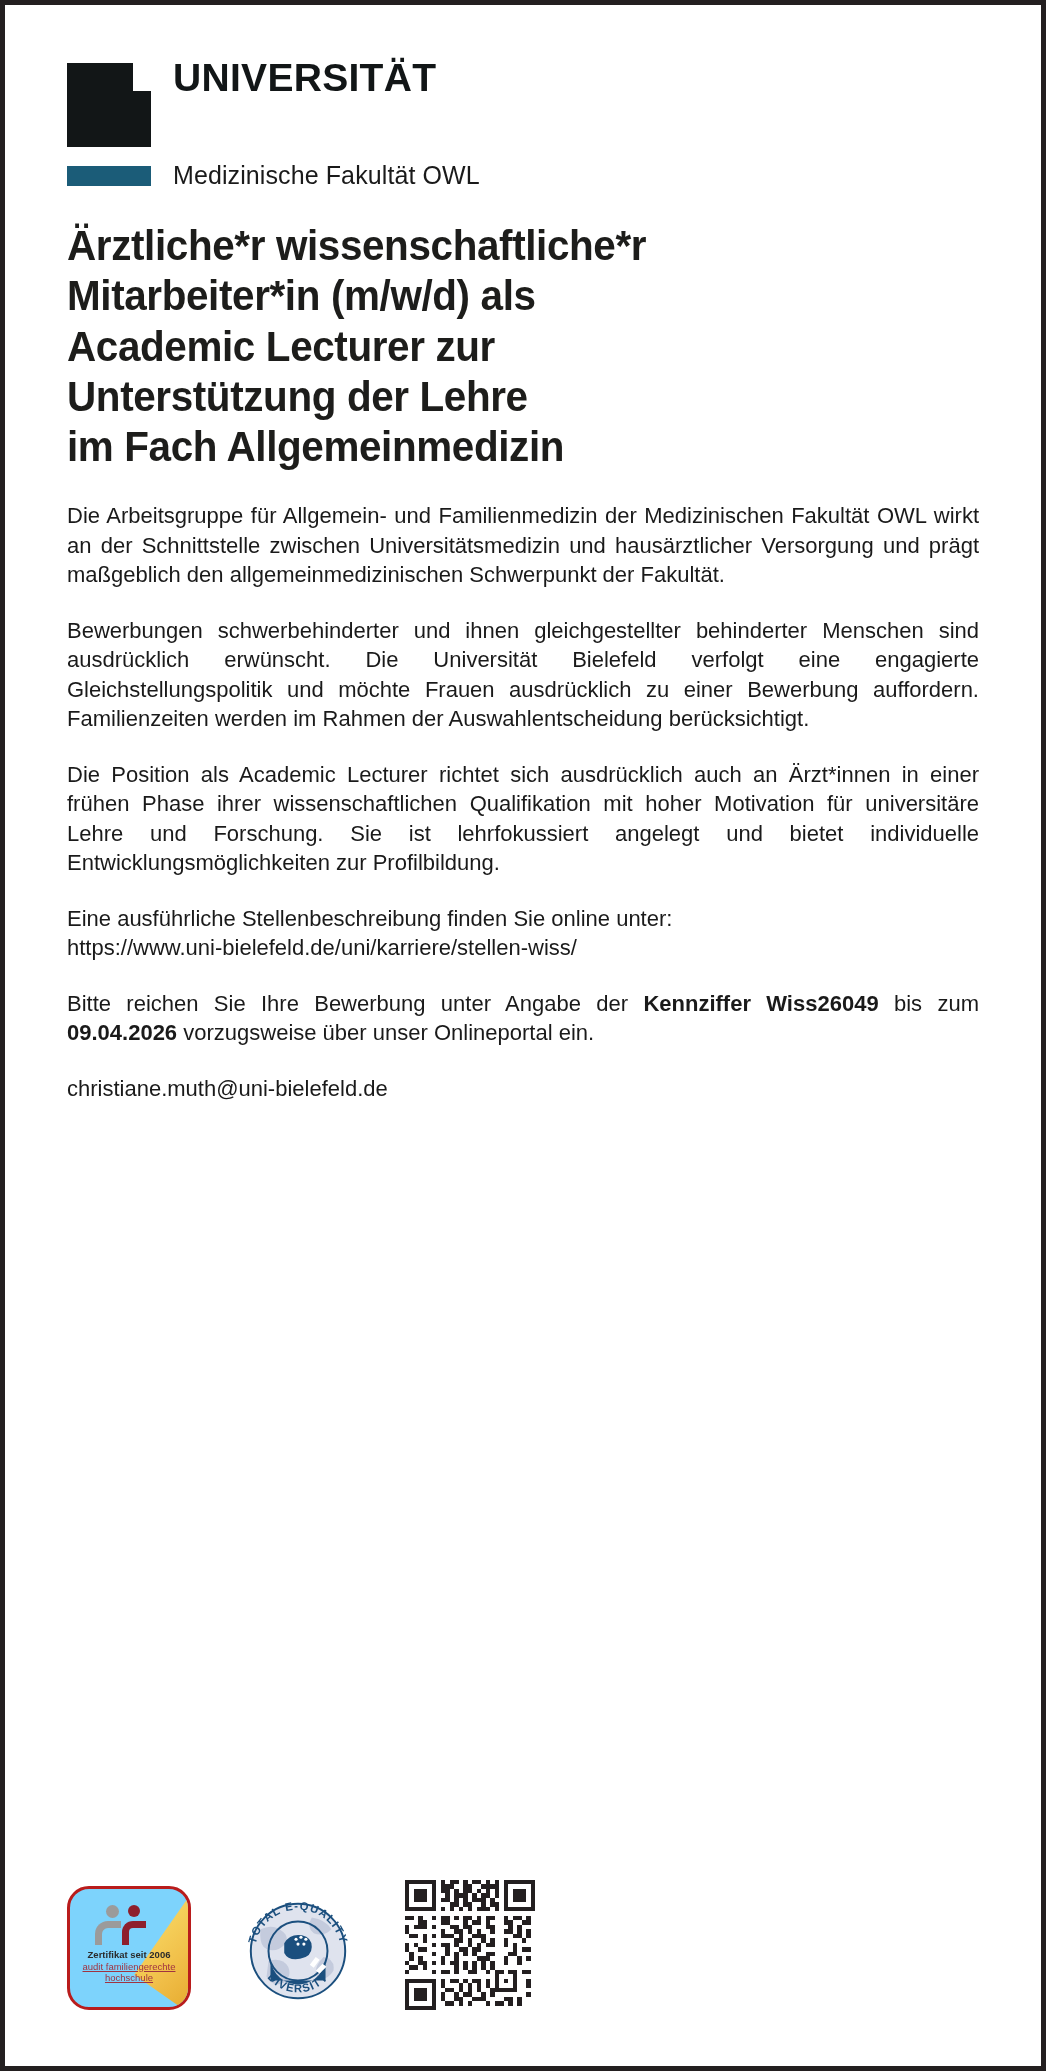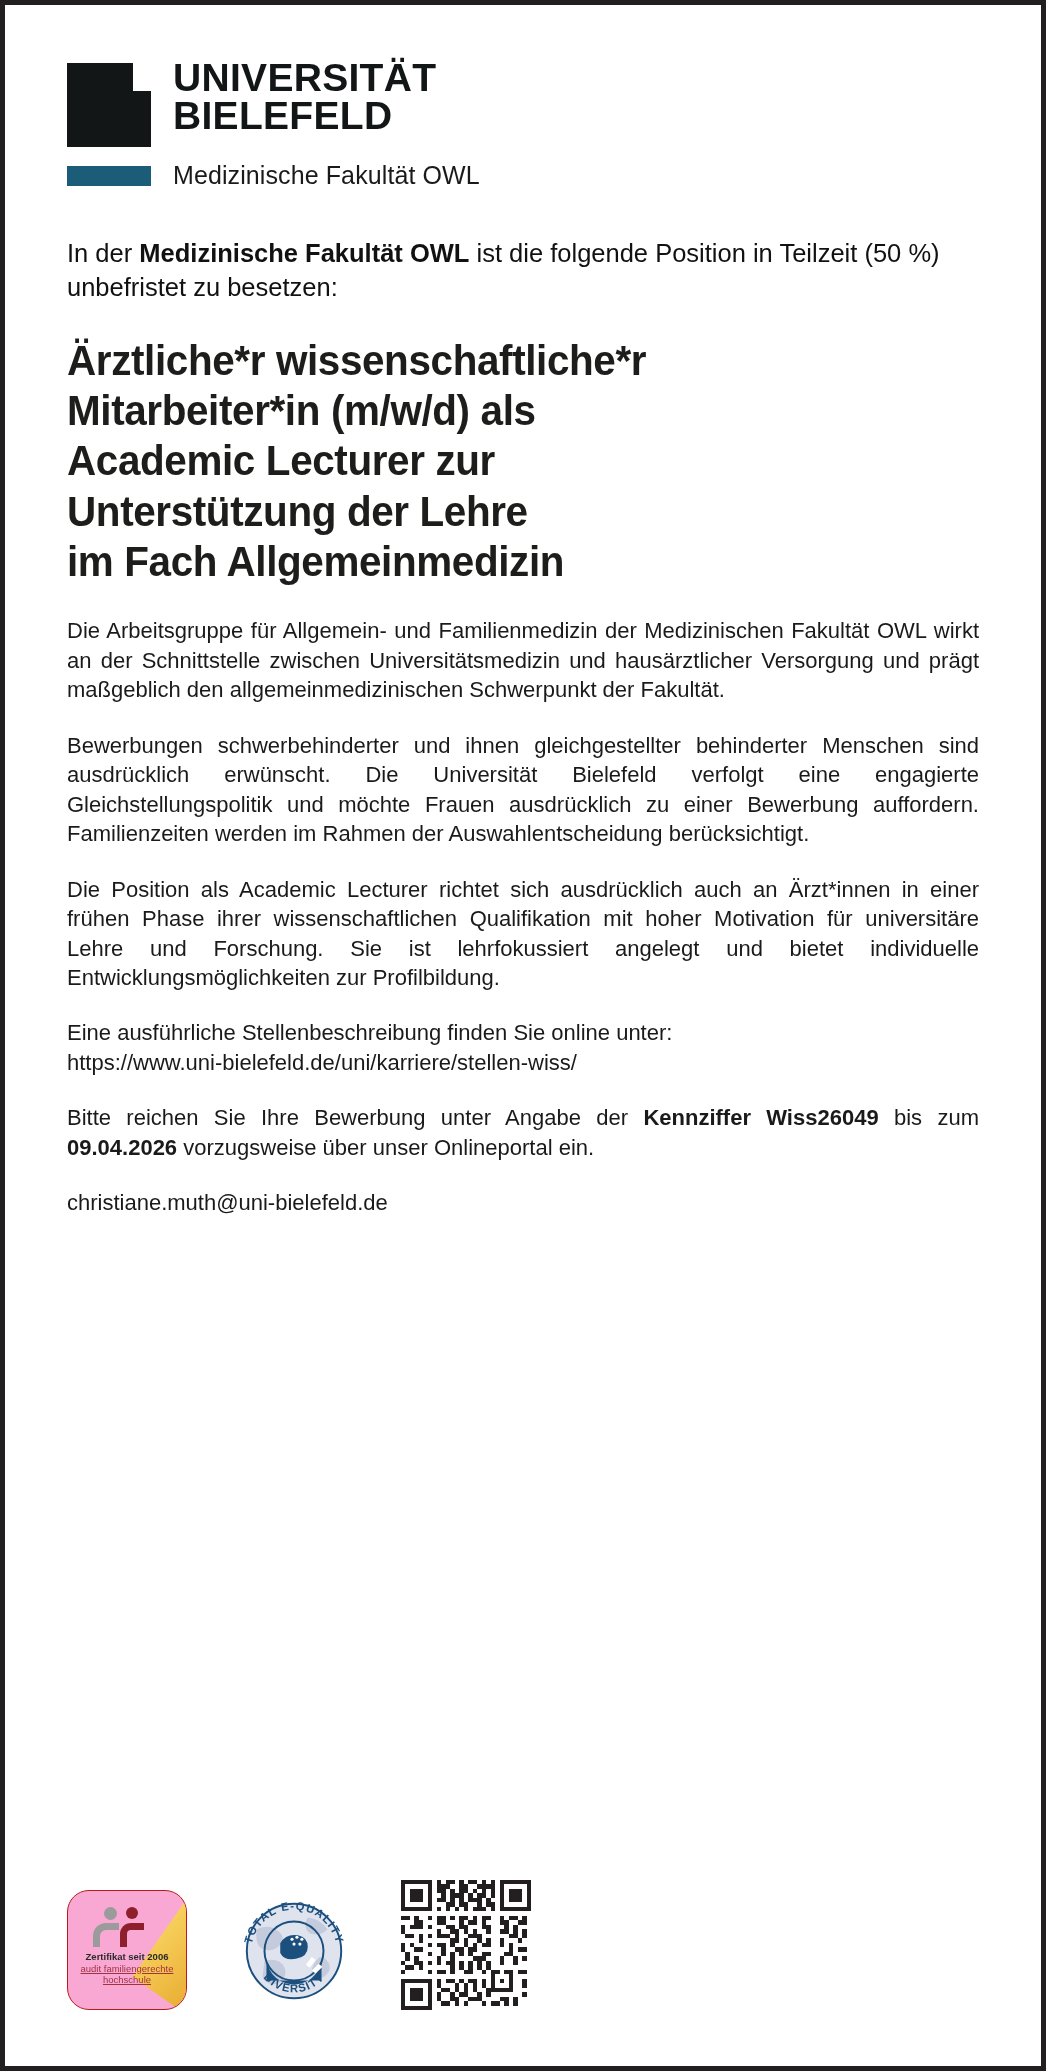--- a/index.html
+++ b/index.html
@@ -130,22 +130,22 @@
     display: flex;
     align-items: flex-end;
     gap: 48px;
   }
 
   
   .audit-badge {
     position: relative;
     width: 118px;
     height: 118px;
-    background: #f9a8d4;
-    border: 1px solid #b91c1c;
+    background: #7dd3fc;
+    border: 3px solid #b91c1c;
     border-radius: 22px 22px 22px 22px;
     overflow: hidden;
     flex: 0 0 auto;
   }
   .audit-ribbon {
     position: absolute;
     top: -34px;
     right: -42px;
     width: 58px;
     height: 150px;
@@ -231,32 +231,28 @@
 <div class="page">
   <div class="inner">
 
     <div class="logo-row">
       <div class="logo-mark">
         <div class="blk blk-main"></div>
         <div class="blk blk-tab"></div>
       </div>
       <div class="wordmark">
         <div>UNIVERSITÄT</div>
-        <div>BIELEFELD</div>
       </div>
     </div>
 
     <div class="faculty-row">
       <div class="teal-bar"></div>
       <div class="faculty-label">Medizinische Fakultät OWL</div>
     </div>
 
-    <div class="intro">
-      <span>In der </span><b>Medizinische Fakultät OWL</b><span> ist die folgende Position in Teilzeit (50 %) unbefristet zu besetzen:</span>
-    </div>
 
     <div class="job-title">
       <div>Ärztliche*r wissenschaftliche*r</div>
       <div>Mitarbeiter*in (m/w/d) als</div>
       <div>Academic Lecturer zur</div>
       <div>Unterstützung der Lehre</div>
       <div>im Fach Allgemeinmedizin</div>
     </div>
 
     <div class="body-block">

